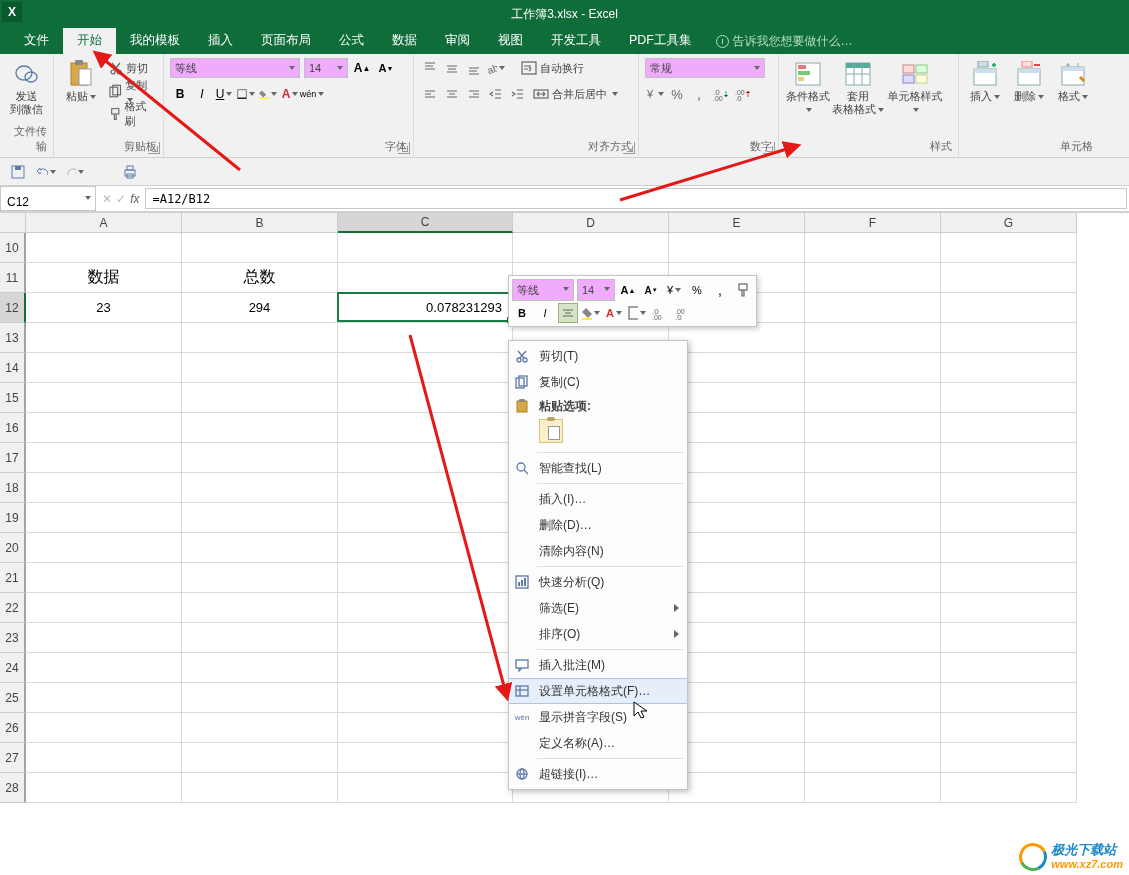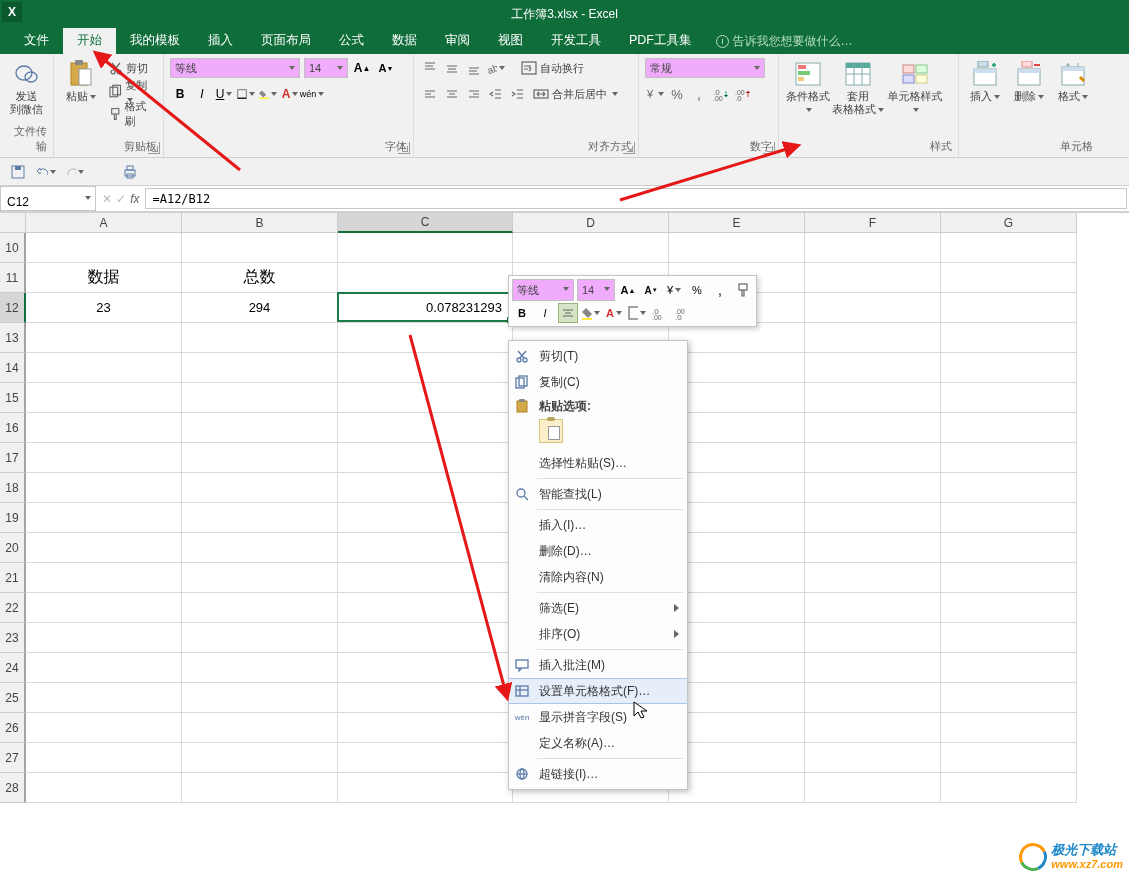--- a/index.html
+++ b/index.html
@@ -751,23 +751,20 @@
           <rect x="4" y="0" width="6" height="3" rx="1" fill="#888"></rect>
         </svg>
       </span>
     <span>粘贴选项:</span>
   </div>
   <div class="paste-icons">
     <span class="paste-ico">
         <span class="doc"></span>
       </span>
   </div>
-  <div class="menu-item">
-      <span>选择性粘贴(S)…</span>
-    </div>
   <div class="menu-sep"></div>
   <div class="menu-item">
     <span class="mi-ico">
         <svg width="14" height="14">
           <circle cx="6" cy="6" r="4" class="stroke"></circle>
           <line x1="9" y1="9" x2="13" y2="13" class="stroke"></line>
         </svg>
       </span>
     <span>智能查找(L)</span>
   </div>
@@ -775,20 +772,31 @@
   <div class="menu-item">
       <span>插入(I)…</span>
     </div>
   <div class="menu-item">
       <span>删除(D)…</span>
     </div>
   <div class="menu-item">
       <span>清除内容(N)</span>
     </div>
   <div class="menu-sep"></div>
+  <div class="menu-item">
+    <span class="mi-ico">
+        <svg width="14" height="14">
+          <rect x="1" y="1" width="12" height="12" class="stroke"></rect>
+          <rect x="3" y="7" width="2" height="4" fill="#5b7aa8"></rect>
+          <rect x="6" y="5" width="2" height="6" fill="#5b7aa8"></rect>
+          <rect x="9" y="3" width="2" height="8" fill="#5b7aa8"></rect>
+        </svg>
+      </span>
+    <span>快速分析(Q)</span>
+  </div>
   <div class="menu-item">
       <span>筛选(E)</span>
       <span class="arrow-r"></span>
     </div>
   <div class="menu-item">
       <span>排序(O)</span>
       <span class="arrow-r"></span>
     </div>
   <div class="menu-sep"></div>
   <div class="menu-item">

